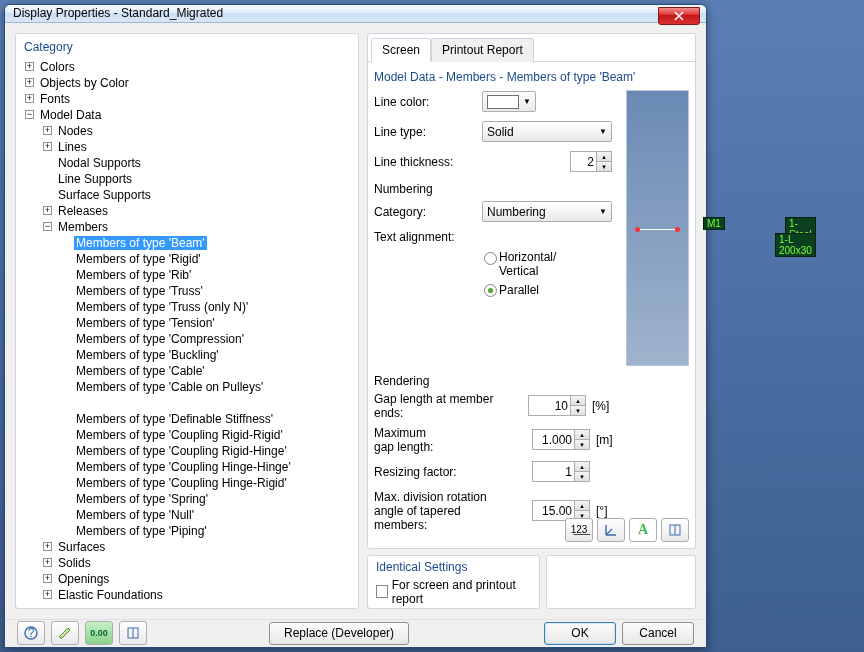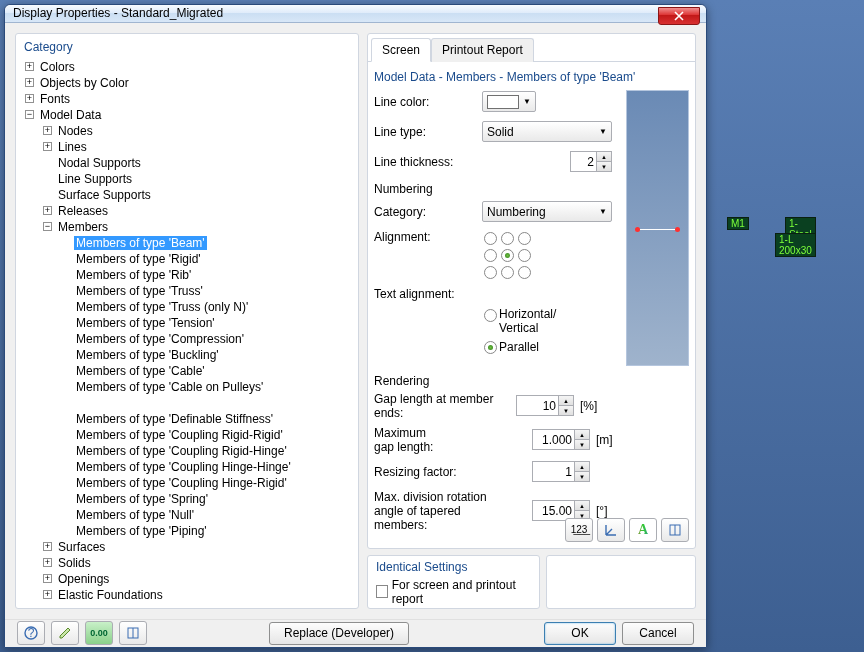--- a/index.html
+++ b/index.html
@@ -36,21 +36,21 @@
 
 .right-body { flex: 1; display: flex; flex-direction: column; padding: 6px; }
 .section-title { color: #1a4b8c; padding: 2px 0 6px 0; }
 .mid-row { display: flex; gap: 6px; }
 .form-col { width: 246px; }
 .preview { flex: 1; height: 276px; background: linear-gradient(180deg, #6a8ab5 0%, #9fb3cc 100%); border: 1px solid #b5c6de; position: relative; }
 .prev-line { position: absolute; top: 138px; left: 10px; right: 10px; height: 1px; background: #fff; }
 .prev-dot { position: absolute; top: 136px; width: 5px; height: 5px; background: #ff3030; border-radius: 50%; }
 .prev-dot.left { left: 8px; } .prev-dot.right { right: 8px; }
 .prev-badge { position: absolute; font-size: 10px; padding: 0 3px; background: #0a4020; color: #7cff3a; border: 1px solid #0a2010; top: 126px; }
-.prev-b1 { left: 100px; } .prev-b2 { left: 158px; } .prev-b3 { top: 142px; left: 148px; }
+.prev-b1 { left: 76px; } .prev-b2 { left: 158px; } .prev-b3 { top: 142px; left: 148px; }
 
 .form-row { display: flex; align-items: center; min-height: 24px; margin-bottom: 6px; }
 .form-label { width: 108px; }
 .sub-head { color: #000; margin: 8px 0 4px 0; }
 .color-swatch { width: 32px; height: 14px; border: 1px solid #707070; background: #fff; display: inline-block; }
 .dd-arrow { display: inline-block; margin-left: 4px; font-size: 8px; }
 .btn-ctl { height: 21px; border: 1px solid #abadb3; background: linear-gradient(#fff,#e9e9e9); padding: 0 4px; display: inline-flex; align-items: center; border-radius: 2px; }
 .select { width: 130px; justify-content: space-between; }
 .spin { width: 50px; height: 21px; display: inline-flex; border: 1px solid #abadb3; background: #fff; }
 .spin input { flex: 1; width: 100%; border: none; text-align: right; padding: 0 2px; font-size: 12px; outline: none; }
@@ -348,40 +348,20 @@
 
               <div class="sub-head">Numbering</div>
               <div class="form-row">
                 <span class="form-label">Category:</span>
                 <span class="btn-ctl select">
                   <span>Numbering</span>
                     <span class="dd-arrow">▼</span>
                 </span>
               </div>
               <div class="form-row" style="align-items:flex-start;">
-                <span class="form-label">Alignment:</span>
-                <div class="radio-grid">
-                  <div class="radio-row">
-                      <span class="radio"></span>
-                      <span class="radio"></span>
-                      <span class="radio"></span>
-                    </div>
-                  <div class="radio-row">
-                      <span class="radio"></span>
-                      <span class="radio checked"></span>
-                      <span class="radio"></span>
-                    </div>
-                  <div class="radio-row">
-                      <span class="radio"></span>
-                      <span class="radio"></span>
-                      <span class="radio"></span>
-                    </div>
-                </div>
-              </div>
-              <div class="form-row" style="align-items:flex-start;">
                 <span class="form-label">Text alignment:</span>
                 <div>
                   <div style="display:flex;align-items:flex-start;margin-top:20px;">
                       <span class="radio"></span>
                       <span style="white-space:pre-line;">Horizontal/
 Vertical</span>
                     </div>
                   <div style="display:flex;align-items:center;margin-top:4px;">
                       <span class="radio checked"></span>
                       <span>Parallel</span>
@@ -396,21 +376,21 @@
                 <div class="prev-dot right"></div>
               <div class="prev-badge prev-b1">M1</div>
               <div class="prev-badge prev-b2">1-Steel</div>
               <div class="prev-badge prev-b3">1-L 200x30</div>
             </div>
           </div>
 
           <div class="sub-head">Rendering</div>
           <div class="form-row">
             <span class="form-label" style="width:140px;">Gap length at member ends:</span>
-            <span class="spin" style="width:58px;margin-left:2px;">
+            <span class="spin" style="width:58px;margin-left:14px;">
               <input value="10" style="">
               <span class="spin-btns">
                   <span class="spin-up">▲</span>
                   <span class="spin-down">▼</span>
                 </span>
             </span>
             <span class="unit">[%]</span>
           </div>
           <div class="form-row">
             <span class="form-label" style="width:140px;white-space:pre-line;">Maximum

